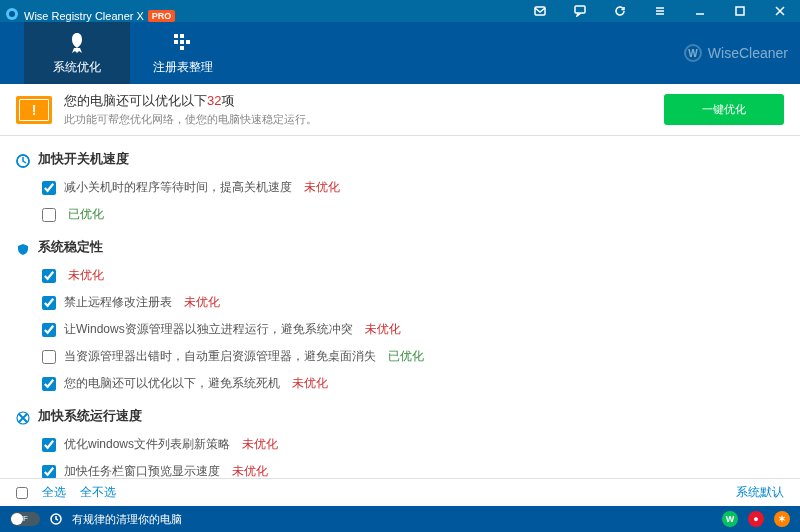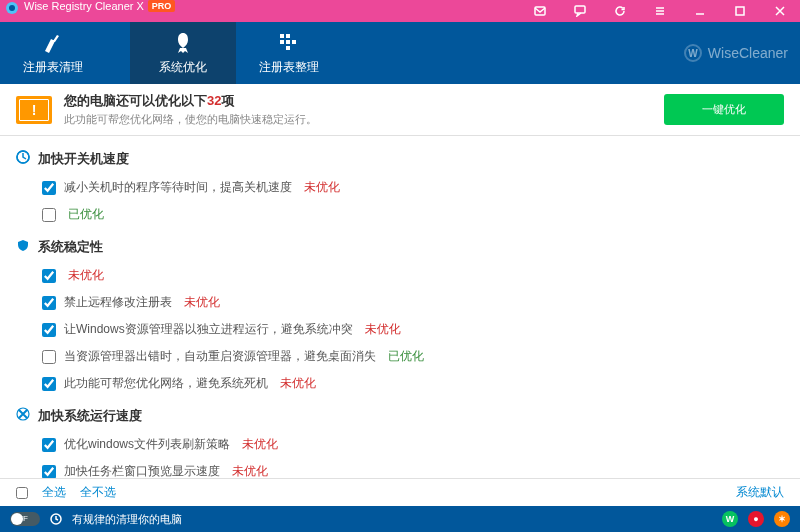--- a/index.html
+++ b/index.html
@@ -1,43 +1,43 @@
 <!DOCTYPE html>
 <html><head>
 <meta charset="utf-8">
 <style>
 * { margin: 0; padding: 0; box-sizing: border-box; font-family: "Microsoft YaHei", sans-serif; }
 body { width: 800px; height: 532px; background: #fff; overflow: hidden; display: flex; flex-direction: column; }
-.titlebar { height: 22px; background: #ec4899; display: flex; align-items: flex-start; color: #fff; font-size: 11px; }
+.titlebar { height: 22px; background: #0369a1; display: flex; align-items: flex-end; color: #fff; font-size: 11px; }
 .titlebar-icon { width: 16px; height: 16px; margin: 0 4px; }
 .titlebar-icon svg { width: 16px; height: 16px; }
 .title-text { display: flex; align-items: center; gap: 4px; }
 .pro-badge { background: #ff5722; color: #fff; font-size: 9px; padding: 1px 4px; border-radius: 2px; font-weight: bold; }
 .titlebar-spacer { flex: 1; }
 .titlebar-btn { width: 40px; height: 22px; display: flex; align-items: center; justify-content: center; }
 .titlebar-btn svg { width: 12px; height: 12px; stroke: #fff; fill: none; stroke-width: 1.5; }
 .header { height: 62px; background: #01579b; display: flex; align-items: center; }
 .tab { width: 106px; height: 62px; display: flex; flex-direction: column; align-items: center; justify-content: center; color: #fff; font-size: 12px; gap: 4px; }
 .tab.active { background: #0d426d; margin-left: 24px; }
 .tab-icon { width: 24px; height: 24px; }
 .tab-icon svg { width: 24px; height: 24px; fill: #fff; }
 .brand { margin-left: auto; margin-right: 12px; color: #fff; opacity: 0.5; display: flex; align-items: center; gap: 6px; font-size: 14px; }
 .brand-logo { width: 18px; height: 18px; border: 2px solid rgba(255,255,255,0.5); border-radius: 50%; display: flex; align-items: center; justify-content: center; font-size: 10px; font-weight: bold; }
 .banner { height: 52px; border-bottom: 1px solid #e0e0e0; display: flex; align-items: center; padding: 0 16px; gap: 12px; }
 .banner-icon { width: 36px; height: 28px; background: #ff9800; border-radius: 2px; position: relative; display: flex; align-items: center; justify-content: center; }
 .banner-icon::after { content: "!"; color: #fff; font-weight: bold; font-size: 14px; }
 .banner-icon::before { content: ""; position: absolute; inset: 3px; border: 1px solid #fff; border-radius: 1px; }
-.banner-text h3 { font-size: 13px; color: #333; font-weight: bold; margin-bottom: 2px; }
+.banner-text h3 { font-size: 13px; color: #333; font-weight: normal; margin-bottom: 2px; }
 .banner-text .count { color: #d32f2f; }
 .banner-text p { font-size: 11px; color: #888; }
 .banner-spacer { flex: 1; }
 .optimize-btn { background: #00c853; color: #fff; border: none; padding: 8px 38px; font-size: 11px; border-radius: 3px; cursor: pointer; }
 .content { flex: 1; overflow-y: auto; padding: 8px 0; }
 .section { margin-bottom: 4px; }
-.section-h { display: flex; align-items: flex-start; gap: 8px; padding: 6px 16px; font-size: 13px; font-weight: bold; color: #333; }
+.section-h { display: flex; align-items: flex-end; gap: 8px; padding: 6px 16px; font-size: 13px; font-weight: bold; color: #333; }
 .section-h .sicon { width: 14px; height: 14px; }
 .section-h .sicon svg { width: 14px; height: 14px; fill: #0288d1; }
 .item { display: flex; align-items: center; gap: 8px; padding: 5px 16px 5px 42px; font-size: 12px; color: #555; }
 .item input[type=checkbox] { width: 14px; height: 14px; accent-color: #0288d1; }
 .status-n { color: #d32f2f; margin-left: 4px; text-align: center; }
 .status-y { color: #388e3c; margin-left: 4px; }
 .footer1 { height: 28px; border-top: 1px solid #e0e0e0; display: flex; align-items: center; padding: 0 16px; font-size: 12px; gap: 14px; }
 .footer1 .chk { width: 12px; height: 12px; accent-color: #0288d1; }
 .footer1 .lnk { color: #0288d1; cursor: pointer; }
 .footer1-spacer { flex: 1; }
@@ -101,26 +101,20 @@
       </svg>
     </span>
   <span class="titlebar-btn">
       <svg viewBox="0 0 12 12">
         <path d="M2 2l8 8M10 2l-8 8"></path>
       </svg>
     </span>
 </div>
 
 <div class="header">
-  <div class="tab">
-    <span class="tab-icon"><svg viewBox="0 0 24 24">
-          <path d="M4 20l6-12 4 2-6 12-4-2zm8-10l4-6 2 1-4 6z"></path>
-        </svg></span>
-    <span>注册表清理</span>
-  </div>
   <div class="tab active">
     <span class="tab-icon"><svg viewBox="0 0 24 24">
           <path d="M12 2c3 0 5 2 5 7 0 3-2 6-5 8-3-2-5-5-5-8 0-5 2-7 5-7zm-3 15l-2 5 3-2 2 2 2-2 3 2-2-5"></path>
         </svg></span>
     <span>系统优化</span>
   </div>
   <div class="tab">
     <span class="tab-icon"><svg viewBox="0 0 24 24">
           <rect x="3" y="3" width="4" height="4"></rect>
           <rect x="9" y="3" width="4" height="4"></rect>
@@ -189,21 +183,21 @@
         <span>让Windows资源管理器以独立进程运行，避免系统冲突</span>
         <span class="status-n">未优化</span>
       </div>
       <div class="item">
         <input type="checkbox" style="">
         <span>当资源管理器出错时，自动重启资源管理器，避免桌面消失</span>
         <span class="status-y">已优化</span>
       </div>
       <div class="item">
         <input type="checkbox" checked="" style="">
-        <span>此功能可帮您优化网络，避免系统死机</span>
+        <span>您的电脑还可以优化以下，避免系统死机</span>
         <span class="status-n">未优化</span>
       </div>
     </div>
     <div class="section">
       <div class="section-h">
         <span class="sicon"><svg viewBox="0 0 14 14">
             <path d="M3 11l8-8M3 3l8 8" stroke="#0288d1" stroke-width="2"></path>
             <circle cx="7" cy="7" r="6" fill="none" stroke="#0288d1" stroke-width="1.2"></circle>
           </svg></span>
         <span>加快系统运行速度</span>

